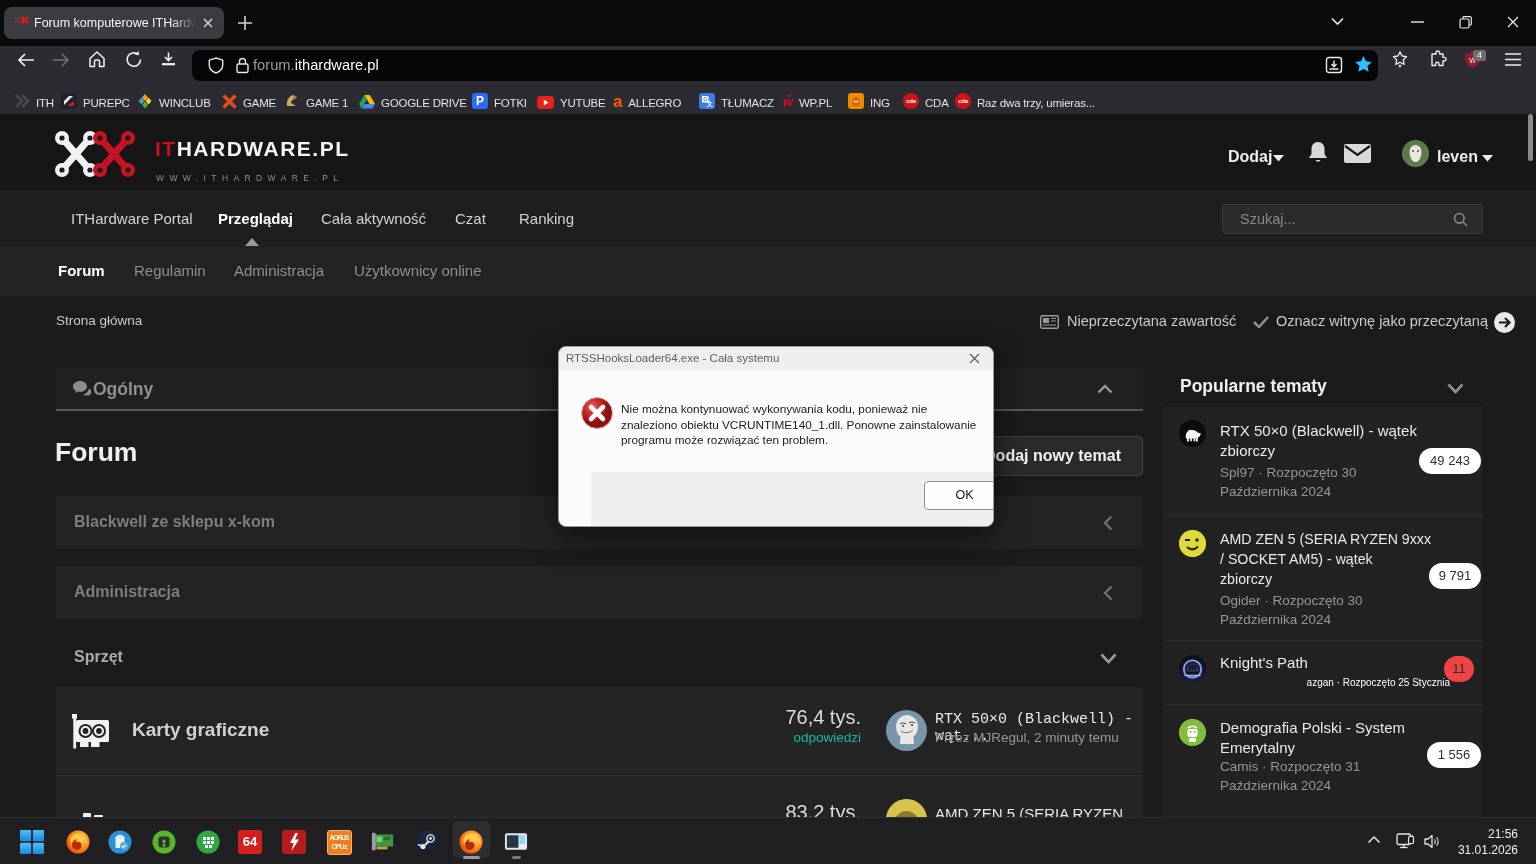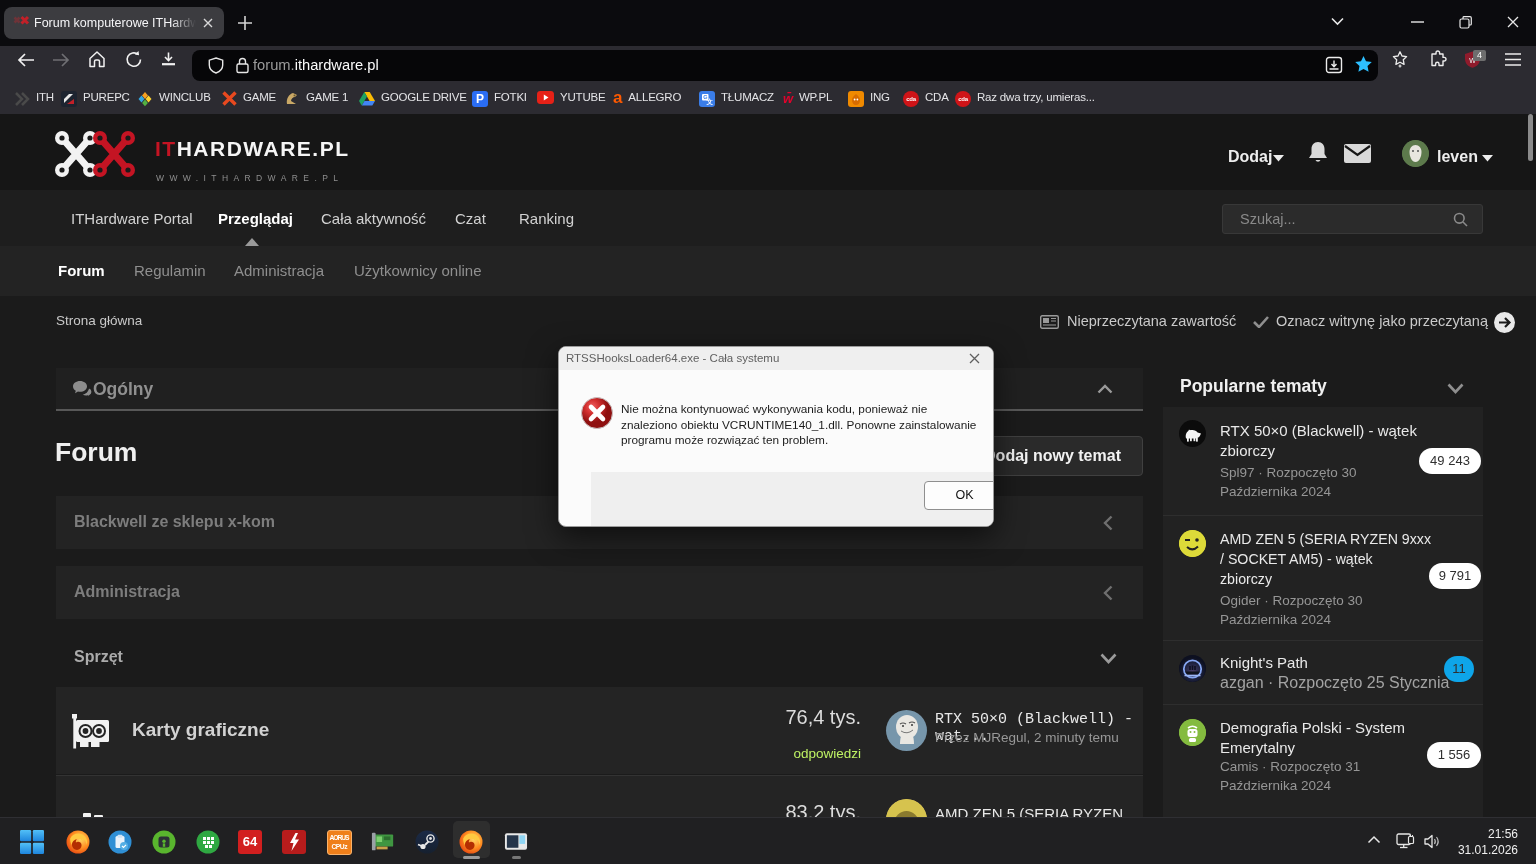--- a/index.html
+++ b/index.html
@@ -6,21 +6,21 @@
 html,body{width:1536px;height:864px;overflow:hidden;background:#1b1b1b;font-family:"Liberation Sans",sans-serif;}
 .abs{position:absolute;}
 #stage{position:relative;width:1536px;height:864px;overflow:hidden;}
 
 #tabstrip{position:absolute;left:0;top:0;width:1536px;height:46px;background:#0b0b0e;}
 #tab{position:absolute;left:4px;top:7px;width:220px;height:32px;background:#3c3c40;border-radius:8px;}
 #tabtitle{position:absolute;left:30px;top:9px;width:162px;font-size:12.5px;color:#f5f5f7;white-space:nowrap;overflow:hidden;-webkit-mask-image:linear-gradient(90deg,#000 85%,transparent);}
 #toolbar{position:absolute;left:0;top:46px;width:1536px;height:40px;background:#2c2b31;}
 #urlbar{position:absolute;left:192px;top:50px;width:1186px;height:31px;background:#060608;border-radius:8px;}
 #bookmarks{position:absolute;left:0;top:86px;width:1536px;height:28px;background:#2c2b31;}
-.bm{position:absolute;top:5px;height:18px;display:flex;align-items:flex-start;gap:6px;color:#e3e3e6;font-size:11.5px;letter-spacing:-0.2px;white-space:nowrap;}
+.bm{position:absolute;top:5px;height:18px;display:flex;align-items:flex-end;gap:6px;color:#e3e3e6;font-size:11.5px;letter-spacing:-0.2px;white-space:nowrap;}
 .bmi{width:16px;height:16px;border-radius:3px;display:flex;align-items:center;justify-content:center;font-weight:bold;flex:0 0 16px;}
 
 #pageheader{position:absolute;left:0;top:114px;width:1536px;height:76px;background:#161616;}
 #navrow{position:absolute;left:0;top:190px;width:1536px;height:56px;background:#1e1e1e;}
 #subnav{position:absolute;left:0;top:246px;width:1536px;height:50px;background:#232323;}
 #content{position:absolute;left:0;top:296px;width:1536px;height:524px;background:#1b1b1b;}
 .navitem{position:absolute;top:20px;font-size:15px;color:#d2d2d2;white-space:nowrap;}
 .subitem{position:absolute;top:16px;font-size:15px;color:#8f8f8f;white-space:nowrap;}
 .sep{position:absolute;background:#2e2e2e;height:1px;}
 
@@ -309,21 +309,21 @@
       <circle cx="13.5" cy="17" r="5" fill="#f2f2f2"></circle>
       <circle cx="13.5" cy="17" r="2.9" fill="#242424"></circle>
       <circle cx="27" cy="17" r="7" fill="#242424"></circle>
       <circle cx="27" cy="17" r="5" fill="#f2f2f2"></circle>
       <circle cx="27" cy="17" r="2.9" fill="#242424"></circle>
       <rect x="8" y="28" width="8.5" height="5" fill="#f2f2f2"></rect>
       <rect x="19" y="28" width="8.5" height="5" fill="#f2f2f2"></rect>
     </svg>
     <div class="abs" style="left:76px;top:32px;font-size:19px;font-weight:bold;color:#d2d2d2;">Karty graficzne</div>
     <div class="abs" style="left:660px;top:19px;width:145px;text-align:right;font-size:20px;color:#dcdcdc;">76,4 tys.</div>
-    <div class="abs" style="left:660px;top:59px;width:145px;text-align:right;font-size:13.5px;color:#bef264;">odpowiedzi</div>
+    <div class="abs" style="left:660px;top:43px;width:145px;text-align:right;font-size:13.5px;color:#14b8a6;">odpowiedzi</div>
     <div class="abs" style="left:830px;top:23px;width:41px;height:41px;border-radius:50%;background:#7796ab;overflow:hidden;">
       <svg width="41" height="41" viewBox="0 0 41 41">
             <ellipse cx="21" cy="17" rx="11" ry="12" fill="#e9e7e2"></ellipse>
             <path d="M14 34 C14 26 16 22 21 22 C26 22 28 26 28 34 Z" fill="#e9e7e2"></path>
             <path d="M14 14 Q17 12 20 14 M23 13 Q26 11 29 13" stroke="#555" stroke-width="1.2" fill="none"></path>
             <circle cx="17" cy="16" r="1.1" fill="#444"></circle>
             <circle cx="26" cy="15" r="1.1" fill="#444"></circle>
             <path d="M15 21 Q21 25 27 20" stroke="#777" stroke-width="1" fill="none"></path>
           </svg>
     </div>
@@ -388,22 +388,22 @@
               </radialGradient>
             </defs>
             <circle cx="13.5" cy="13.5" r="13.5" fill="url(#kn)"></circle>
             <circle cx="13.5" cy="14" r="8.7" stroke="#86a6f2" stroke-width="1.8" fill="none"></circle>
             <path d="M6 16.5 H21 L19 19.5 H8 Z" fill="#10131f"></path>
             <path d="M5.5 20.5 H21.5" stroke="#9db7f5" stroke-width="1.4"></path>
             <path d="M11 11 V15 M13.5 10.5 V15 M16 11 V15" stroke="#0d1020" stroke-width="1.6"></path>
           </svg>
     </div>
     <div class="abs" style="left:57px;top:246px;width:220px;font-size:15px;line-height:20px;color:#e9e9e9;">Knight's Path</div>
-    <div class="abs" style="left:57px;top:266px;width:230px;font-size:16px;line-height:19px;color:#a3a3a3;">azgan · Rozpoczęto 25 Stycznia</div>
-    <div class="abs" style="left:281px;top:249px;width:30px;height:26px;background:#0ea5e9;border-radius:13px;color:#2f2f2f;font-size:13px;text-align:center;line-height:26px;">11</div>
+    <div class="abs" style="left:57px;top:266px;width:230px;font-size:10px;line-height:19px;color:#ffffff;text-align:right;">azgan · Rozpoczęto 25 Stycznia</div>
+    <div class="abs" style="left:281px;top:249px;width:30px;height:26px;background:#ef4444;border-radius:13px;color:#2f2f2f;font-size:13px;text-align:center;line-height:26px;">11</div>
     <div class="sep" style="left:0;top:297px;width:320px;"></div>
 
     <div class="abs" style="left:16px;top:312px;width:27px;height:27px;border-radius:50%;background:#84bb3f;overflow:hidden;">
       <svg width="27" height="27" viewBox="0 0 27 27">
             <circle cx="13.5" cy="13.5" r="13.5" fill="#84bb3f"></circle>
             <path d="M9 9 Q13.5 5.5 18 9" stroke="#fff" stroke-width="1.6" fill="none"></path>
             <rect x="8.5" y="10" width="10" height="8" rx="2.5" fill="#fff"></rect>
             <circle cx="11.5" cy="13" r="1" fill="#84bb3f"></circle>
             <circle cx="15.5" cy="13" r="1" fill="#84bb3f"></circle>
             <rect x="10" y="19" width="7" height="4" rx="1.5" fill="#fff"></rect>

